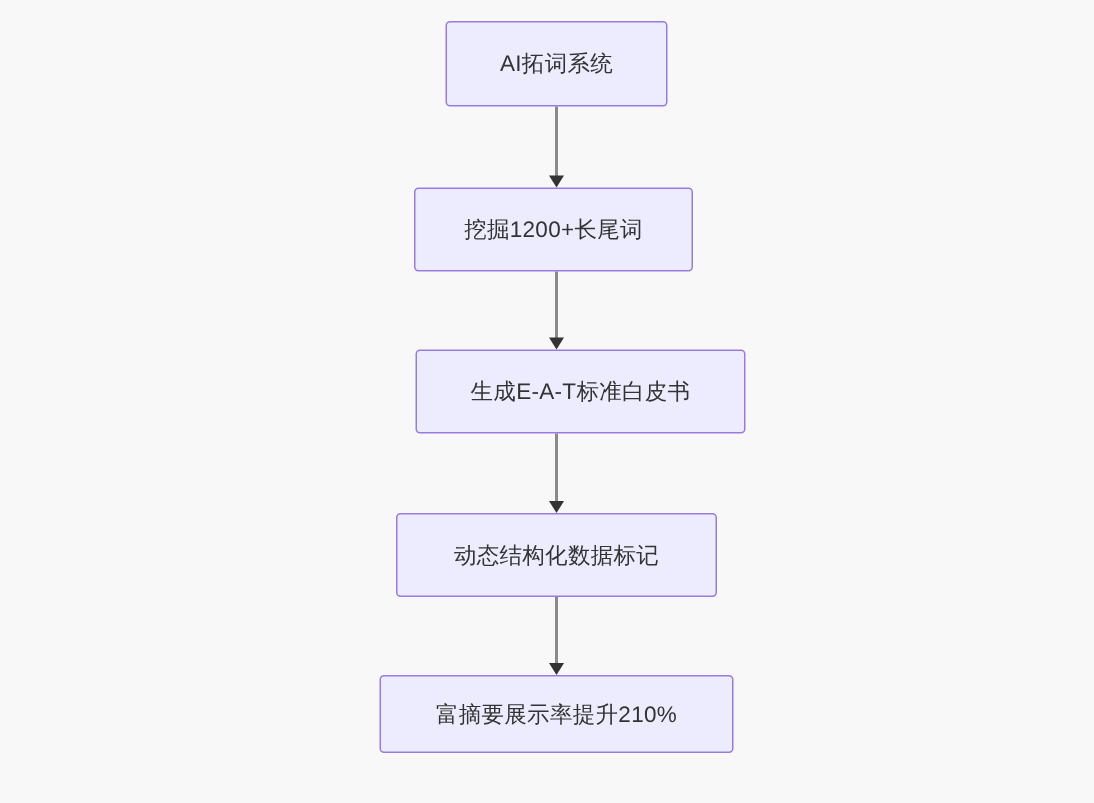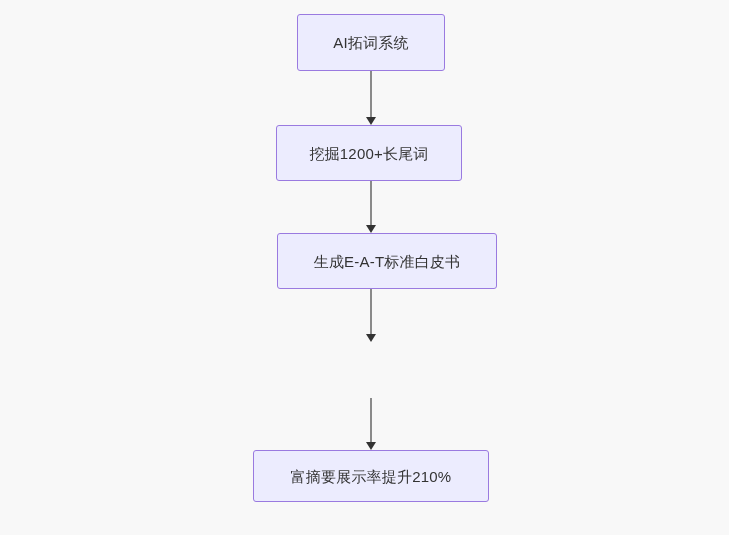--- a/index.html
+++ b/index.html
@@ -87,18 +87,21 @@
   </div>
 
   <div class="node" style="left: 276px; top: 125px; width: 186px; height: 56px;">
     <span class="node-label">挖掘1200+长尾词</span>
   </div>
 
   <div class="node" style="left: 261px; top: 233px; width: 220px; height: 56px; margin-left: 16px;">
     <span class="node-label">生成E-A-T标准白皮书</span>
   </div>
 
+  <div class="node" style="left: 264px; top: 342px; width: 214px; height: 56px;">
+    <span class="node-label">动态结构化数据标记</span>
+  </div>
 
   <div class="node" style="left: 253px; top: 450px; width: 236px; height: 52px;">
     <span class="node-label">富摘要展示率提升210%</span>
   </div>
 
 </div>
 
 </body></html>

